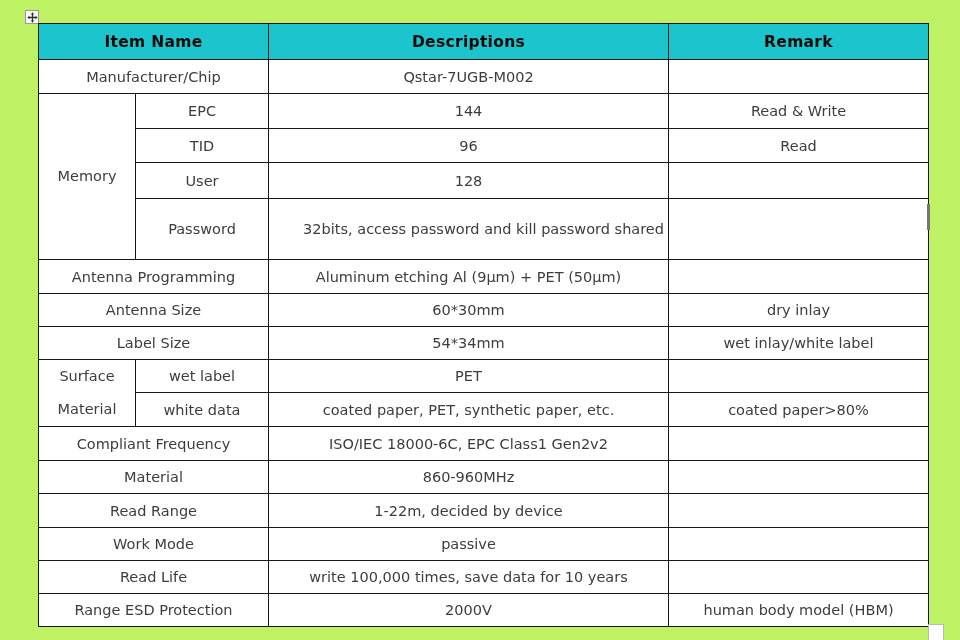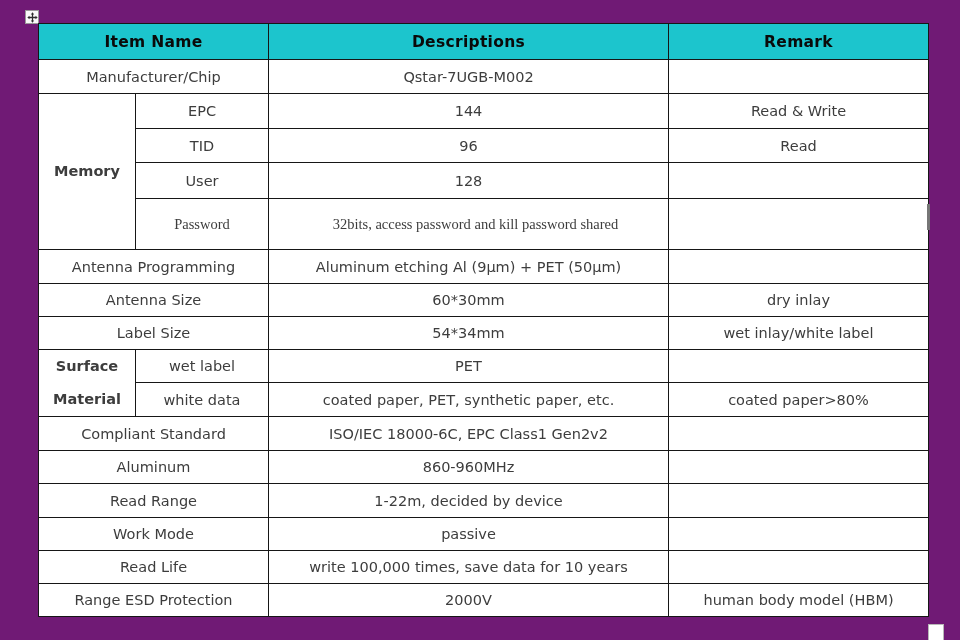--- a/index.html
+++ b/index.html
@@ -3,21 +3,21 @@
 <meta charset="utf-8">
 <style>
   * { margin: 0; padding: 0; box-sizing: border-box; }
   html, body { width: 960px; height: 640px; }
   body {
     background: #ffffff;
     font-family: "DejaVu Sans", sans-serif;
     position: relative;
     overflow: hidden;
   }
-  .page { position: absolute; inset: 0; background: #701a75; }
+  .page { position: absolute; inset: 0; background: #bef264; }
 
   
   .move-handle {
     position: absolute; left: 25px; top: 10px;
     width: 14px; height: 14px;
     background: #fafafa;
     border: 1px solid #9a9a9a;
     display: flex; align-items: center; justify-content: center;
     cursor: move;
   }
@@ -46,23 +46,23 @@
   }
   .spec td {
     color: #3d3d3d;
     font-size: 14.5px;
     background: #ffffff;
   }
   .h36 { height: 36px; }
   .h35 { height: 35px; }
   .h34 { height: 34px; margin-left: 26px; }
   .h33 { height: 33px; padding-left: 28px; }
-  .h61 { height: 51px; font-family: Liberation Serif, serif; }
-  td.left-text { text-align: center; padding-left: 18px; line-height: 29px; }
-  td.group-cell { line-height: 33px; font-weight: bold; }
+  .h61 { height: 61px; }
+  td.left-text { text-align: right; padding-left: 18px; line-height: 29px; }
+  td.group-cell { line-height: 33px; }
 
   
   .caret-mark {
     position: absolute; left: 927px; top: 204px;
     width: 3px; height: 26px;
     background: #767676;
   }
 
   
   .resize-handle {
@@ -153,27 +153,27 @@
       <td>PET</td>
       <td></td>
     </tr>
     <tr class="h34">
       <td>white data</td>
       <td>coated paper, PET, synthetic paper, etc.</td>
       <td>coated paper&gt;80%</td>
     </tr>
 
     <tr class="h34">
-      <td colspan="2">Compliant Standard</td>
+      <td colspan="2">Compliant Frequency</td>
       <td>ISO/IEC 18000-6C, EPC Class1 Gen2v2</td>
       <td></td>
     </tr>
 
     <tr class="h33">
-      <td colspan="2">Aluminum</td>
+      <td colspan="2">Material</td>
       <td>860-960MHz</td>
       <td></td>
     </tr>
 
     <tr class="h34">
       <td colspan="2">Read Range</td>
       <td>1-22m, decided by device</td>
       <td></td>
     </tr>
 

